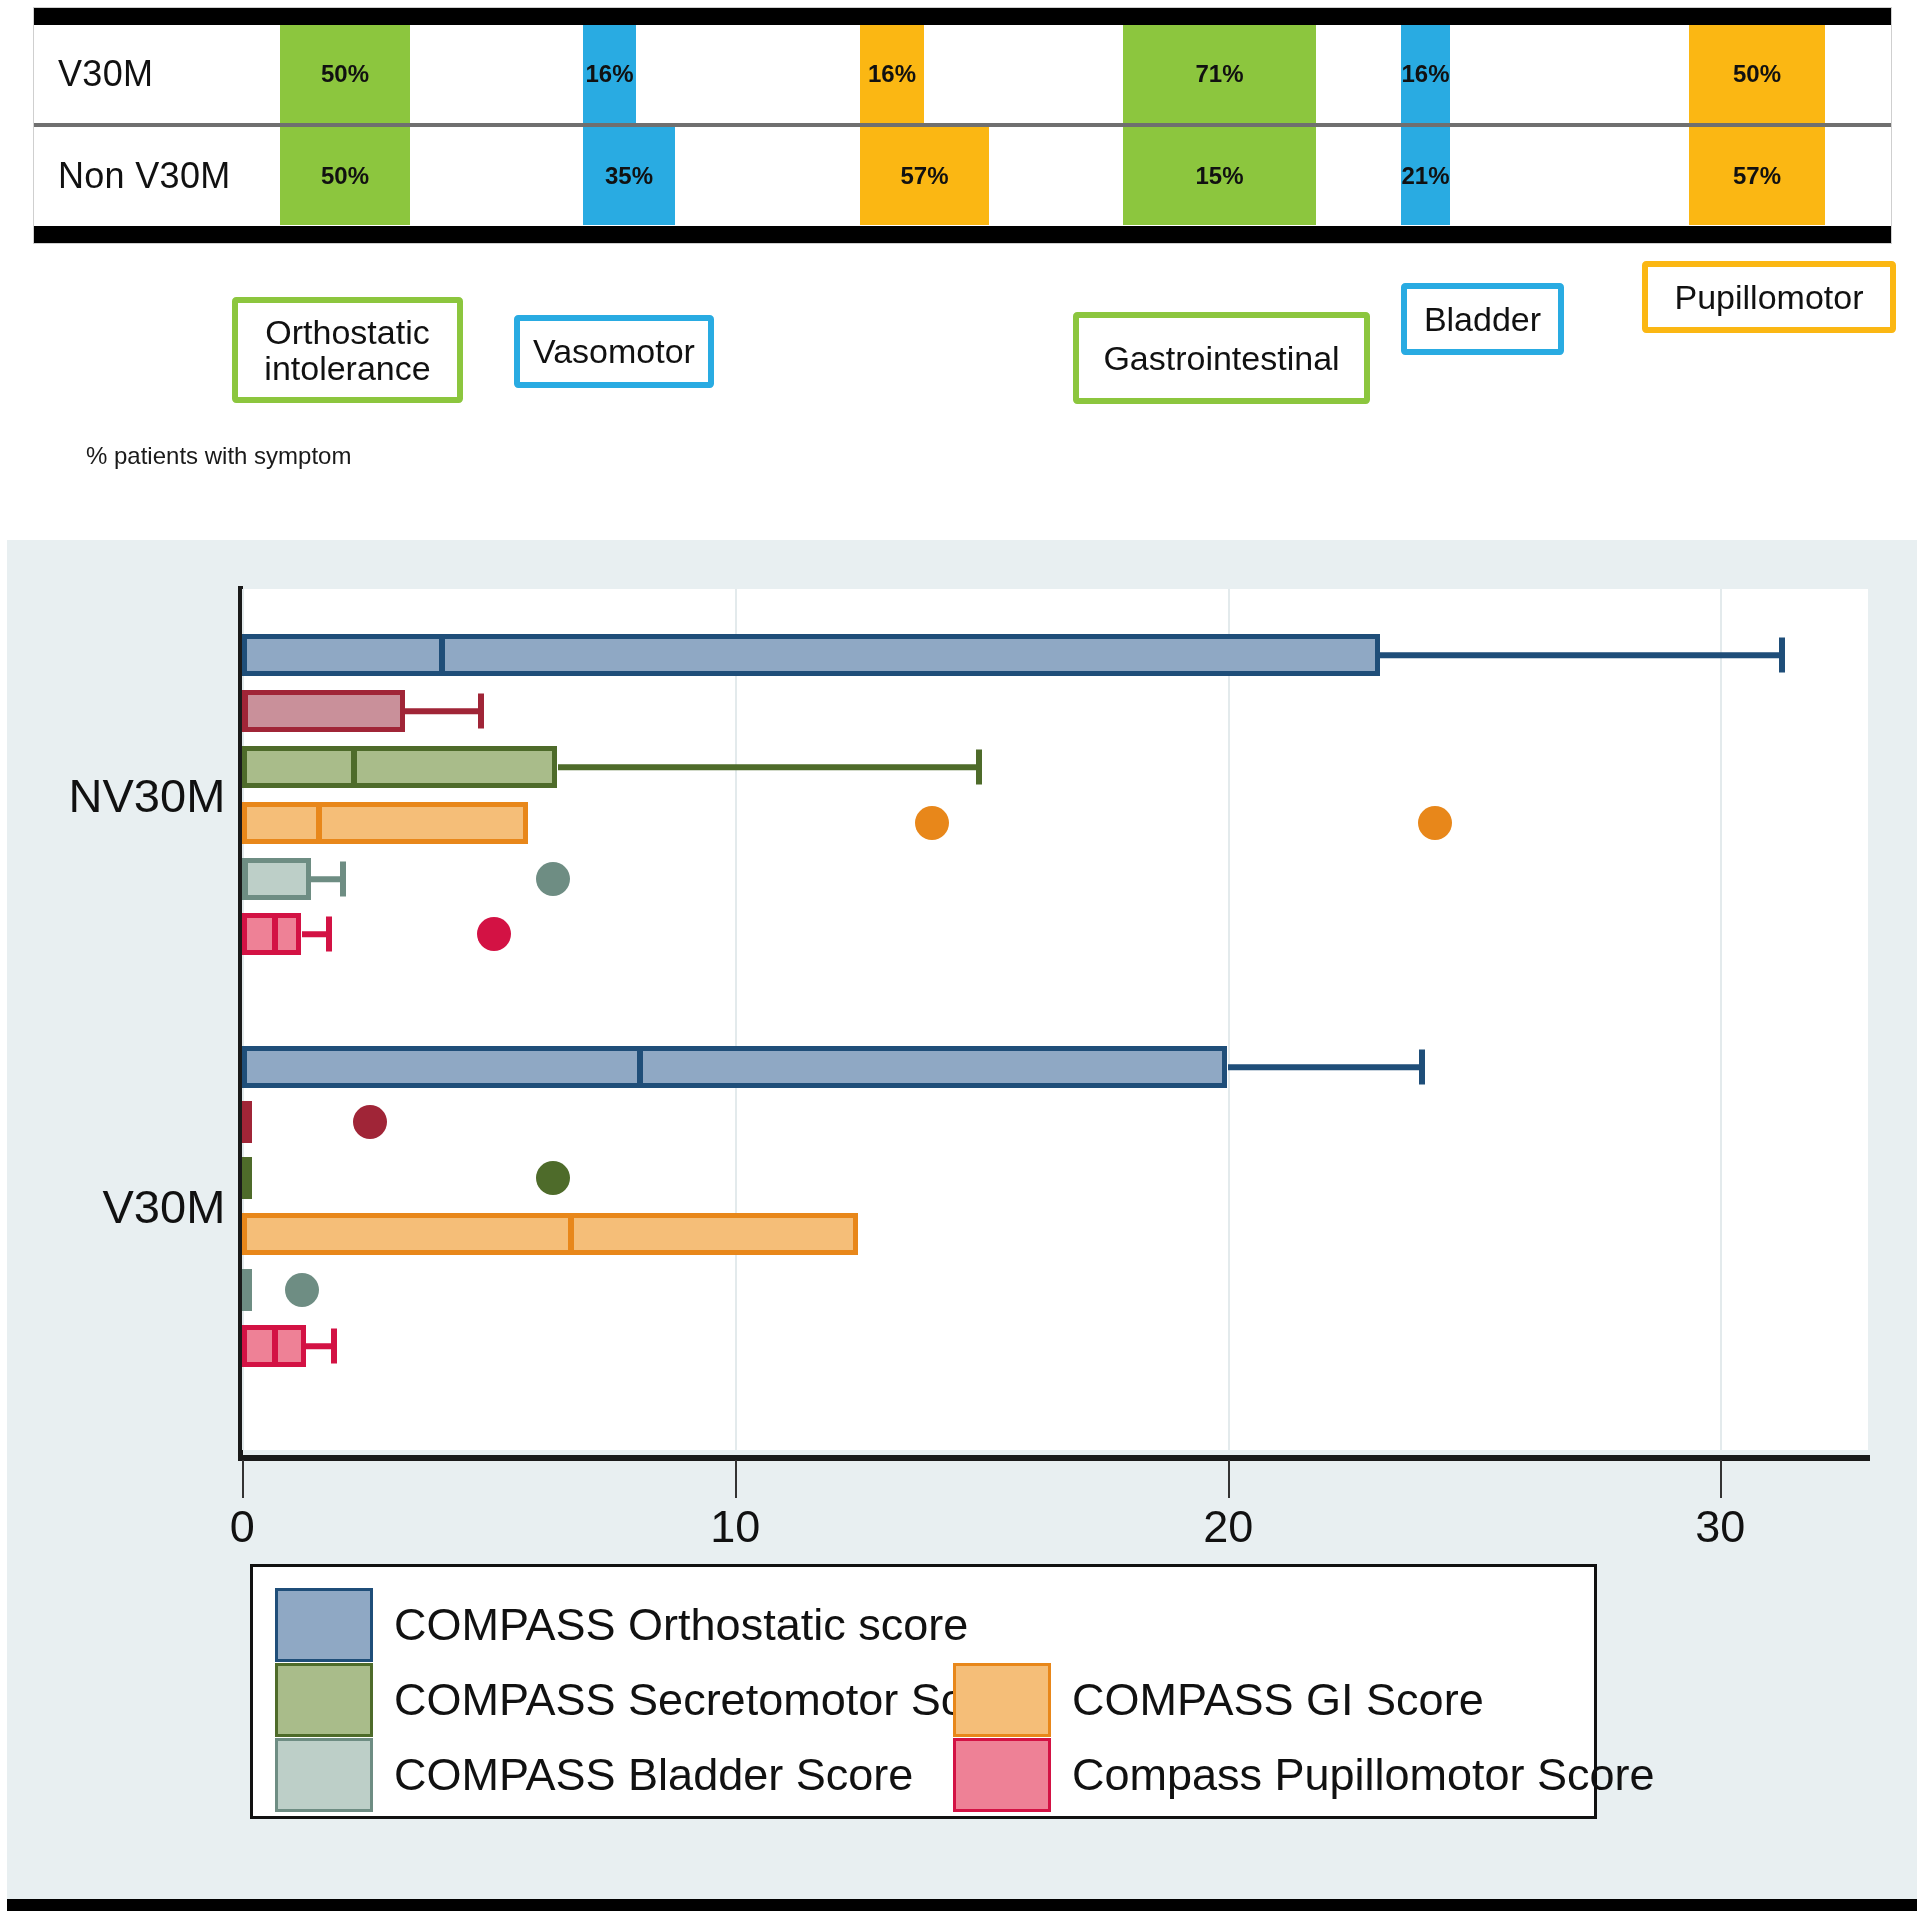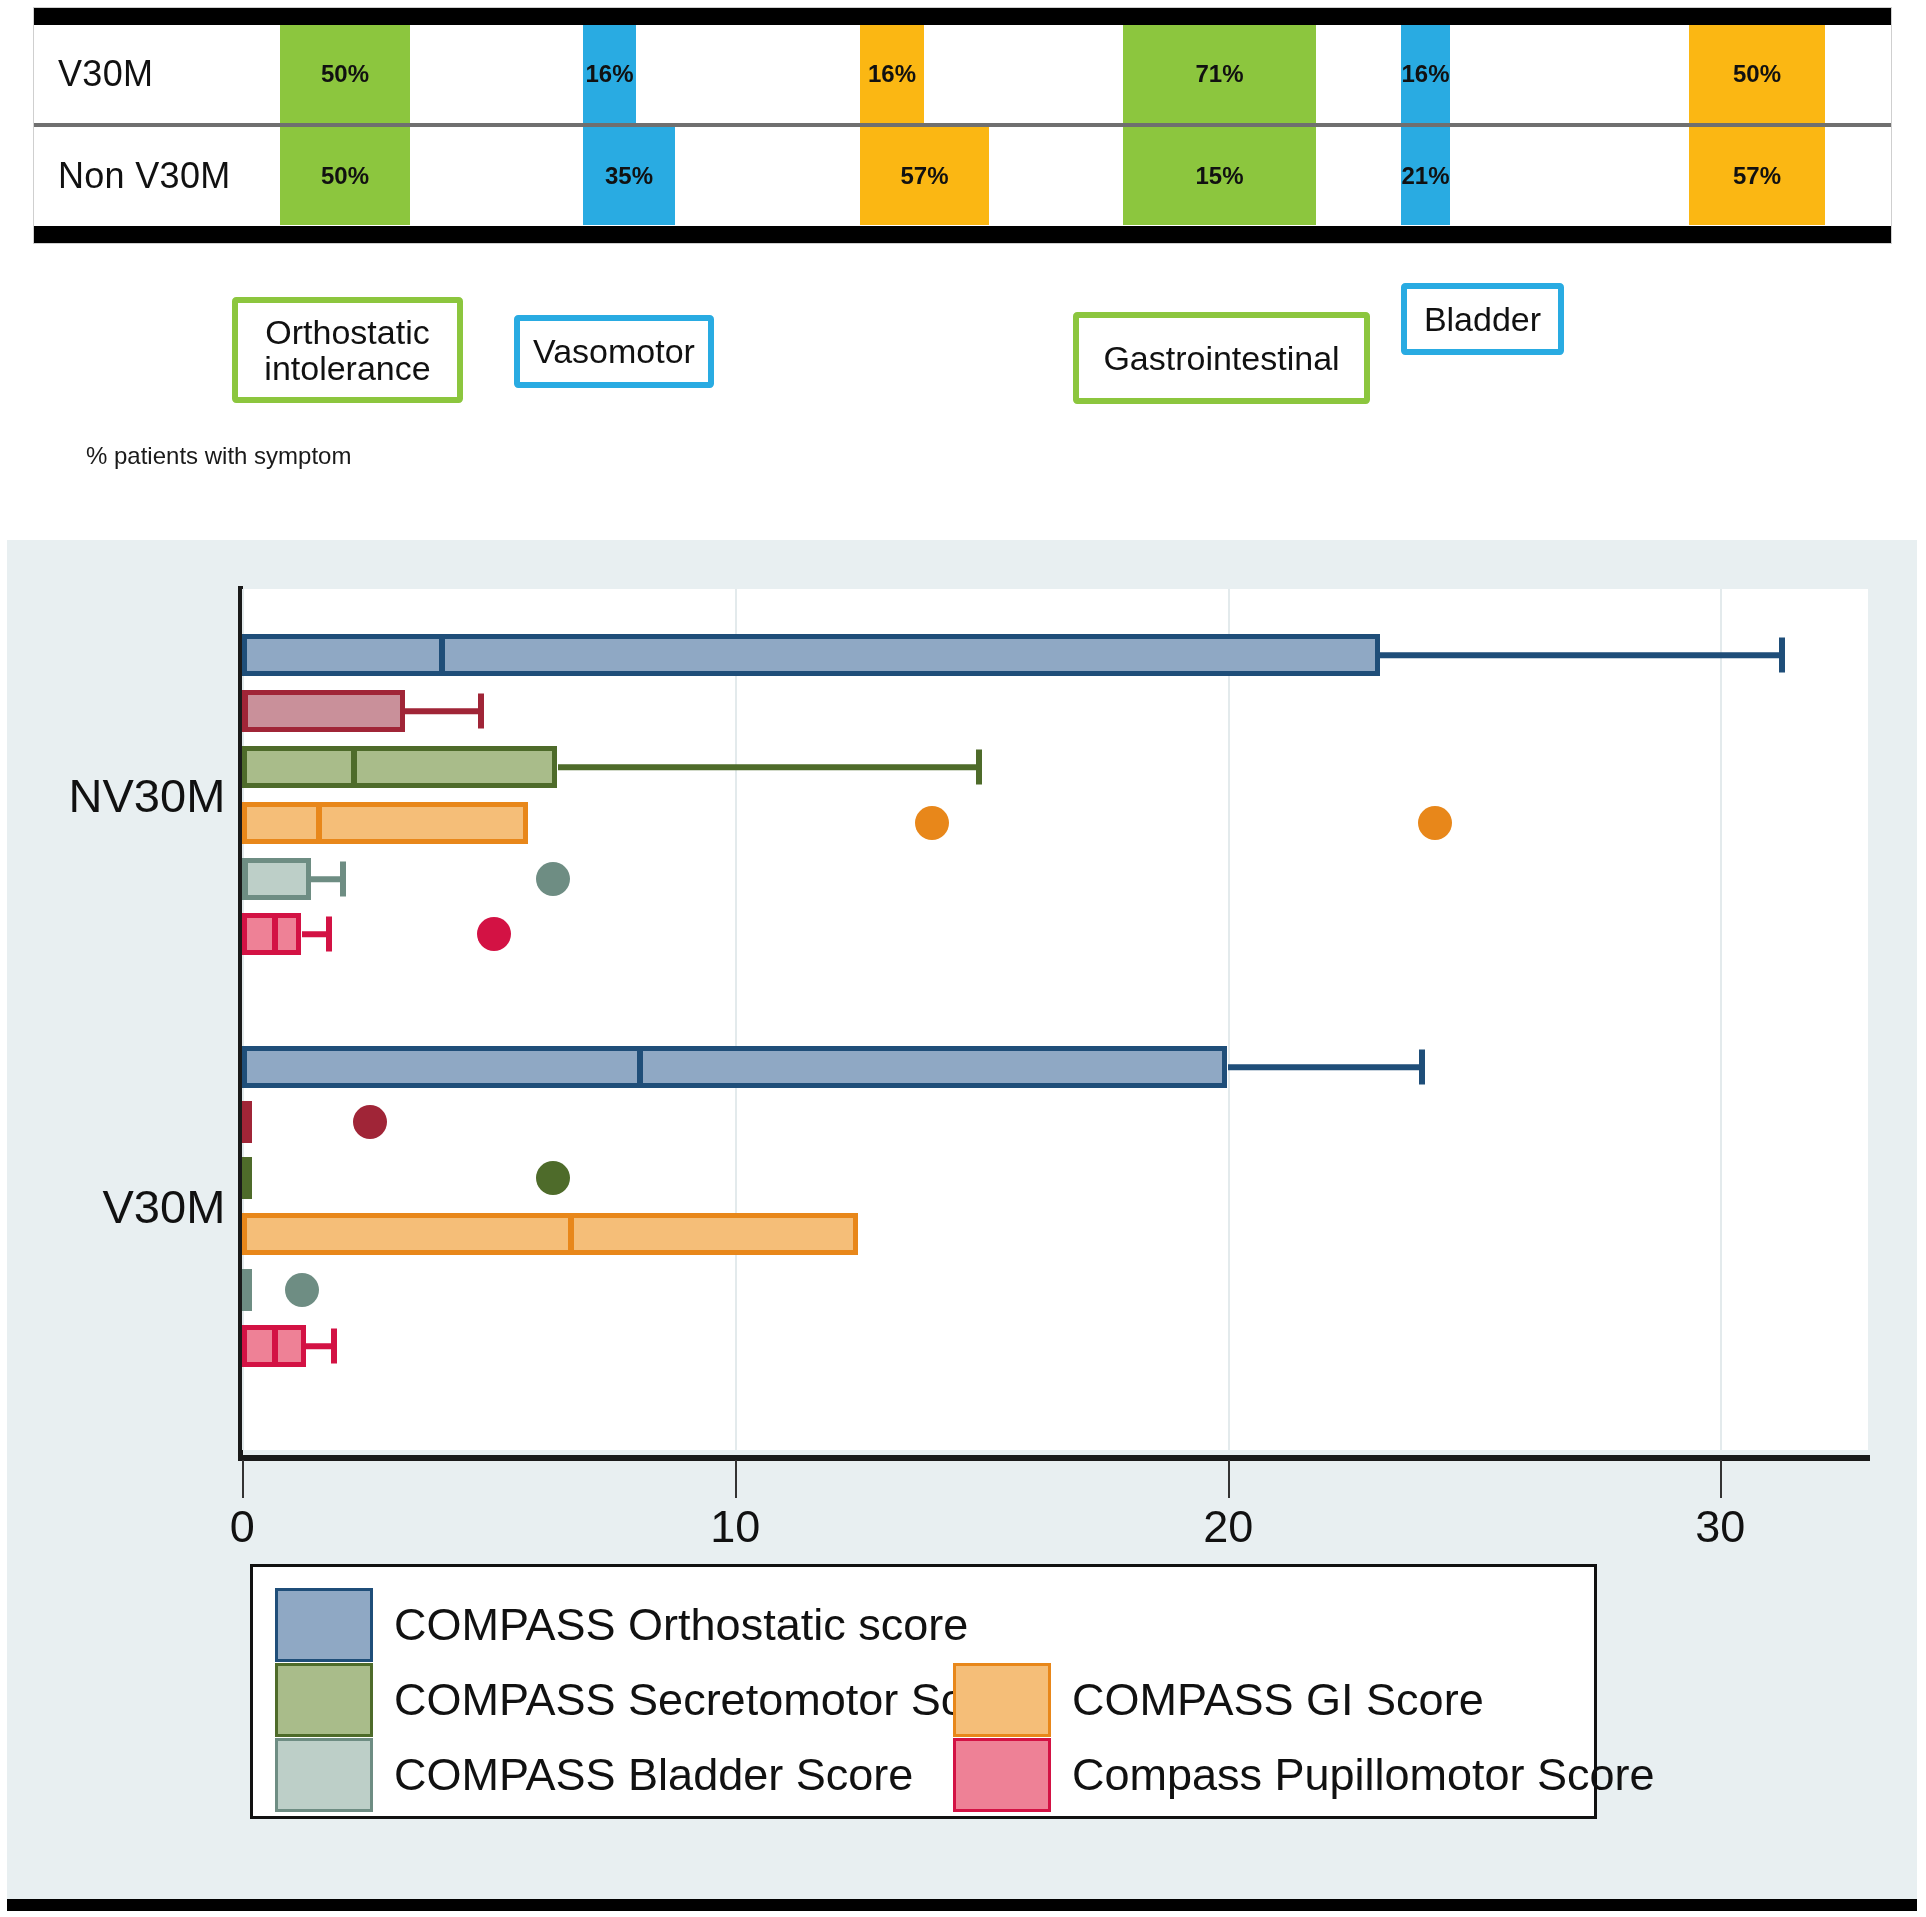--- a/index.html
+++ b/index.html
@@ -129,20 +129,21 @@
       <div class="sym-bar blue" style="left:1367px;width:49px;">21%</div>
       <div class="sym-bar orange" style="left:1655px;width:136px;">57%</div>
     </div>
   </div>
 
   <div id="cat-legend">
     <div class="chip green" style="left:232px;top:21px;width:231px;height:106px;">Orthostatic intolerance</div>
     <div class="chip blue" style="left:514px;top:39px;width:200px;height:73px;">Vasomotor</div>
     <div class="chip green" style="left:1073px;top:36px;width:297px;height:92px;">Gastrointestinal</div>
     <div class="chip blue" style="left:1401px;top:7.3px;width:163px;height:72px;">Bladder</div>
+    <div class="chip orange" style="left:1642px;top:-15px;width:254px;height:72px;">Pupillomotor</div>
   </div>
 
   <div id="caption-pct">% patients with symptom</div>
 </div>
 
 <div id="panel-chart">
   <div id="chart-inner">
 
     <div id="plot-area"></div>
     <div id="axis-y"></div>

